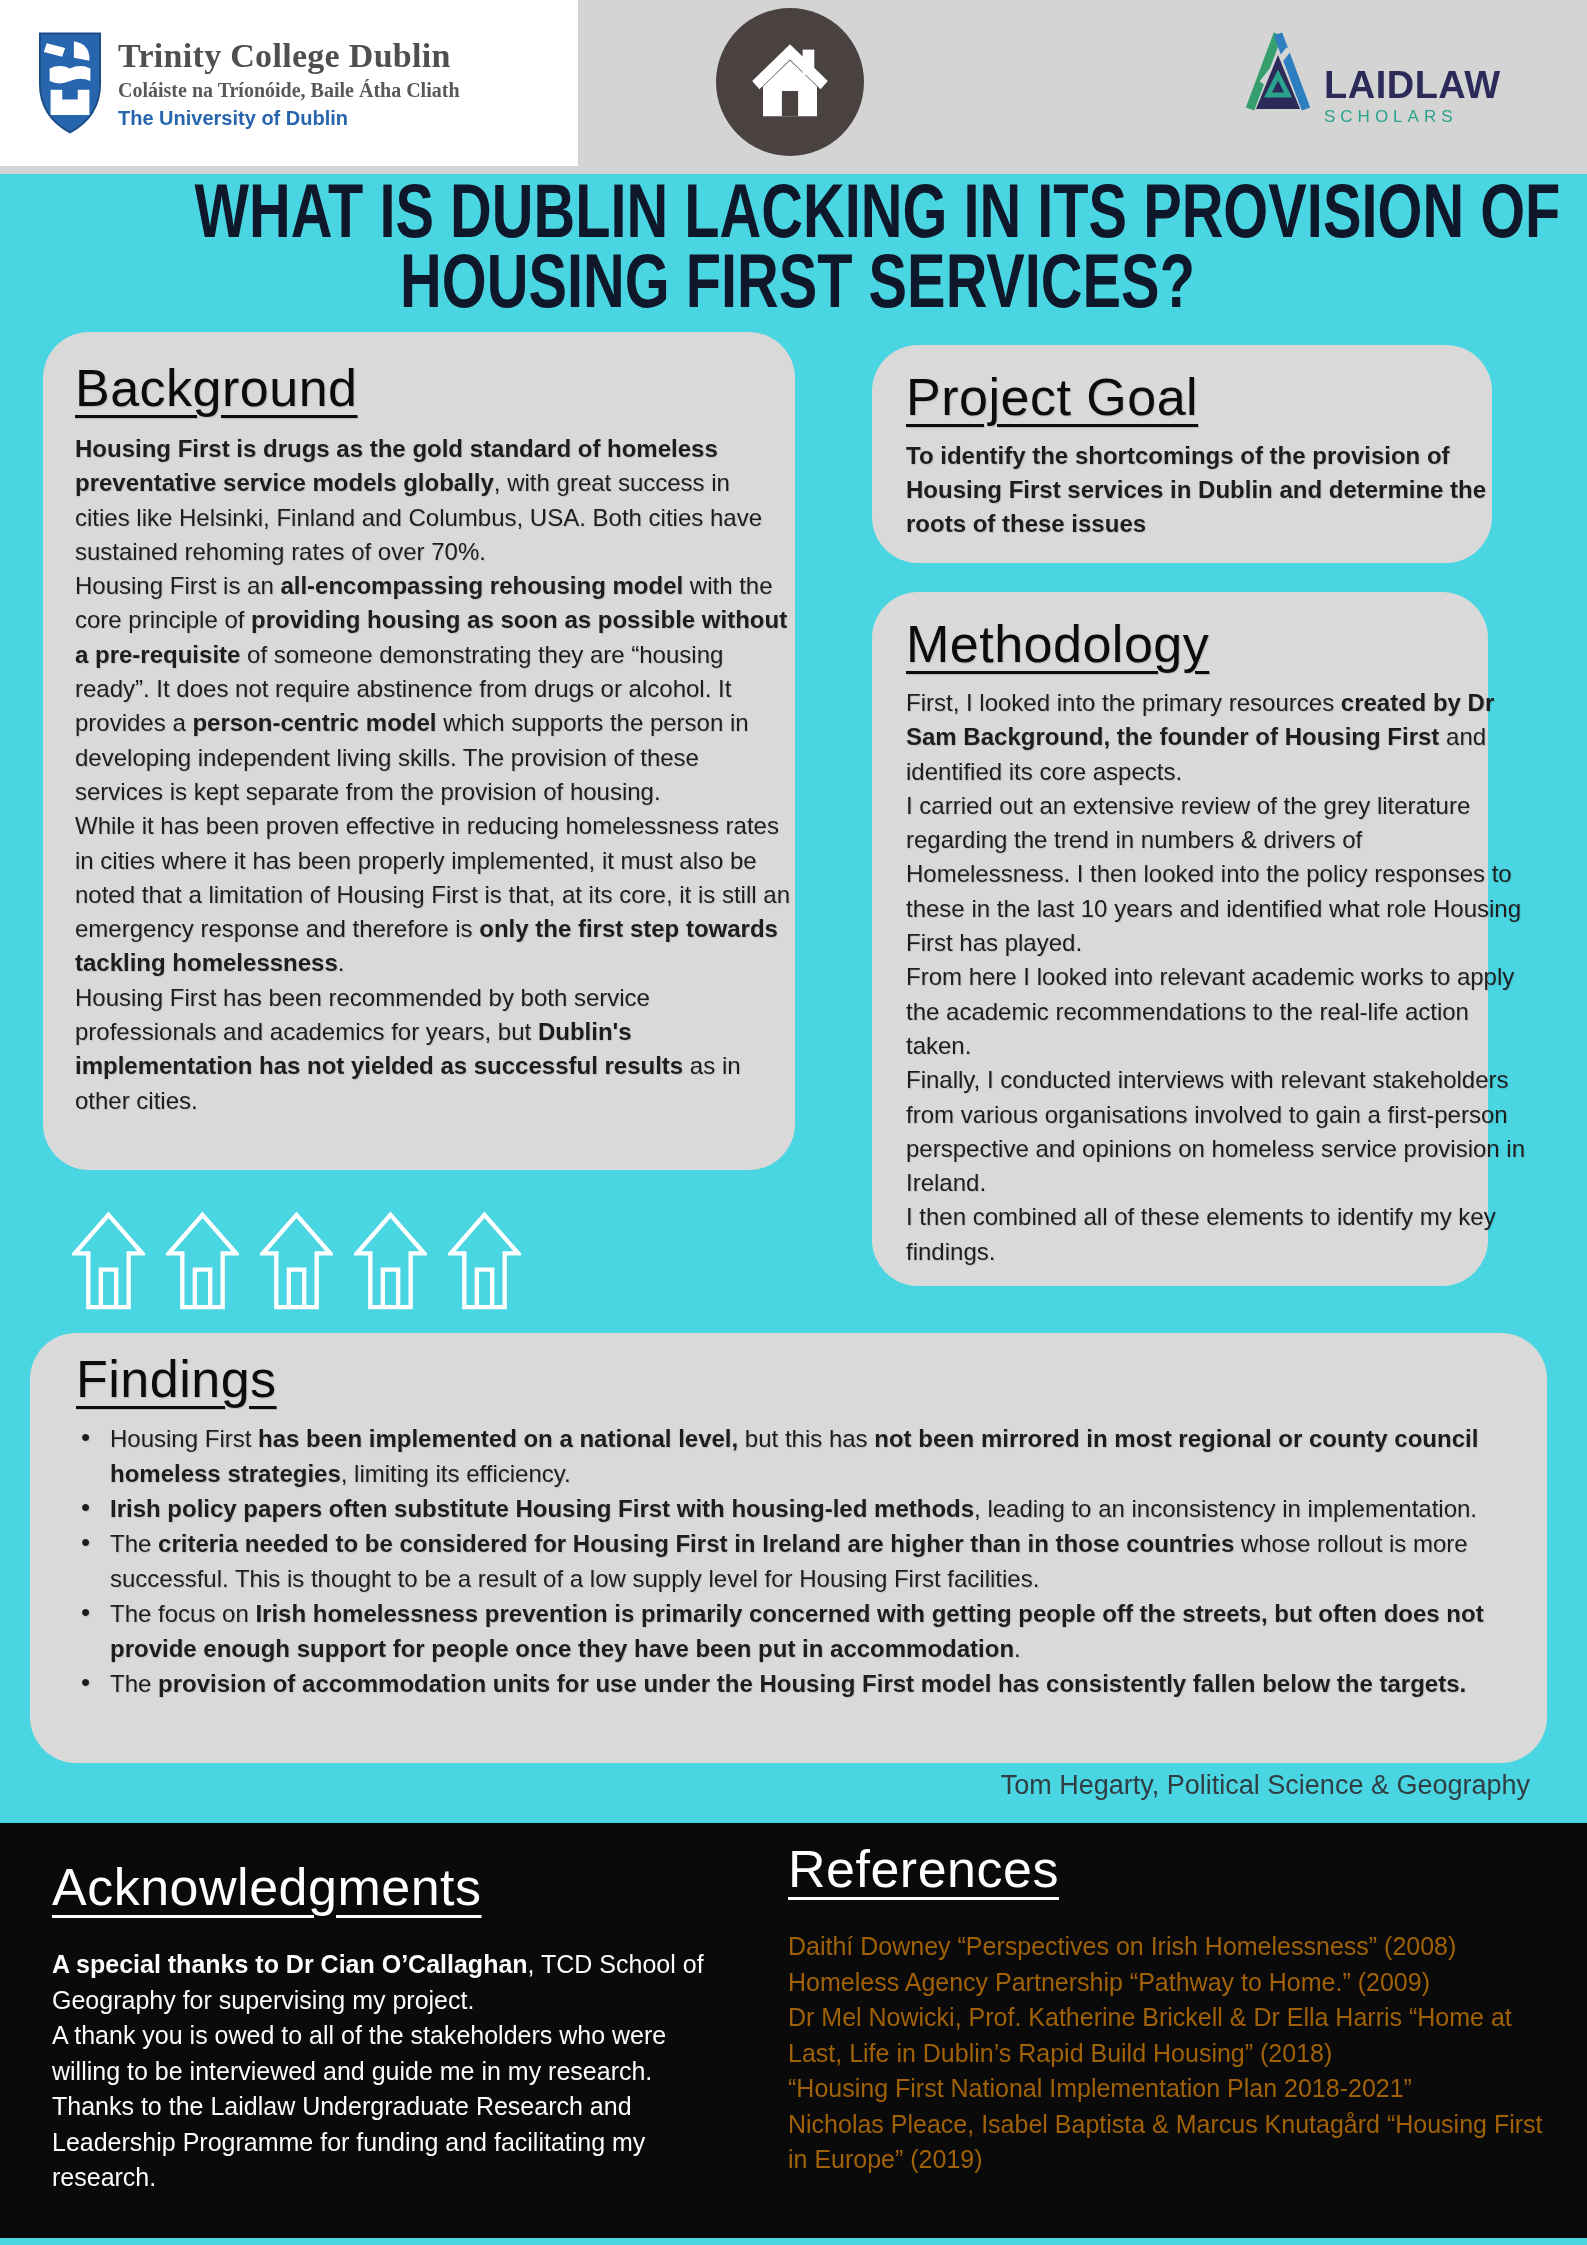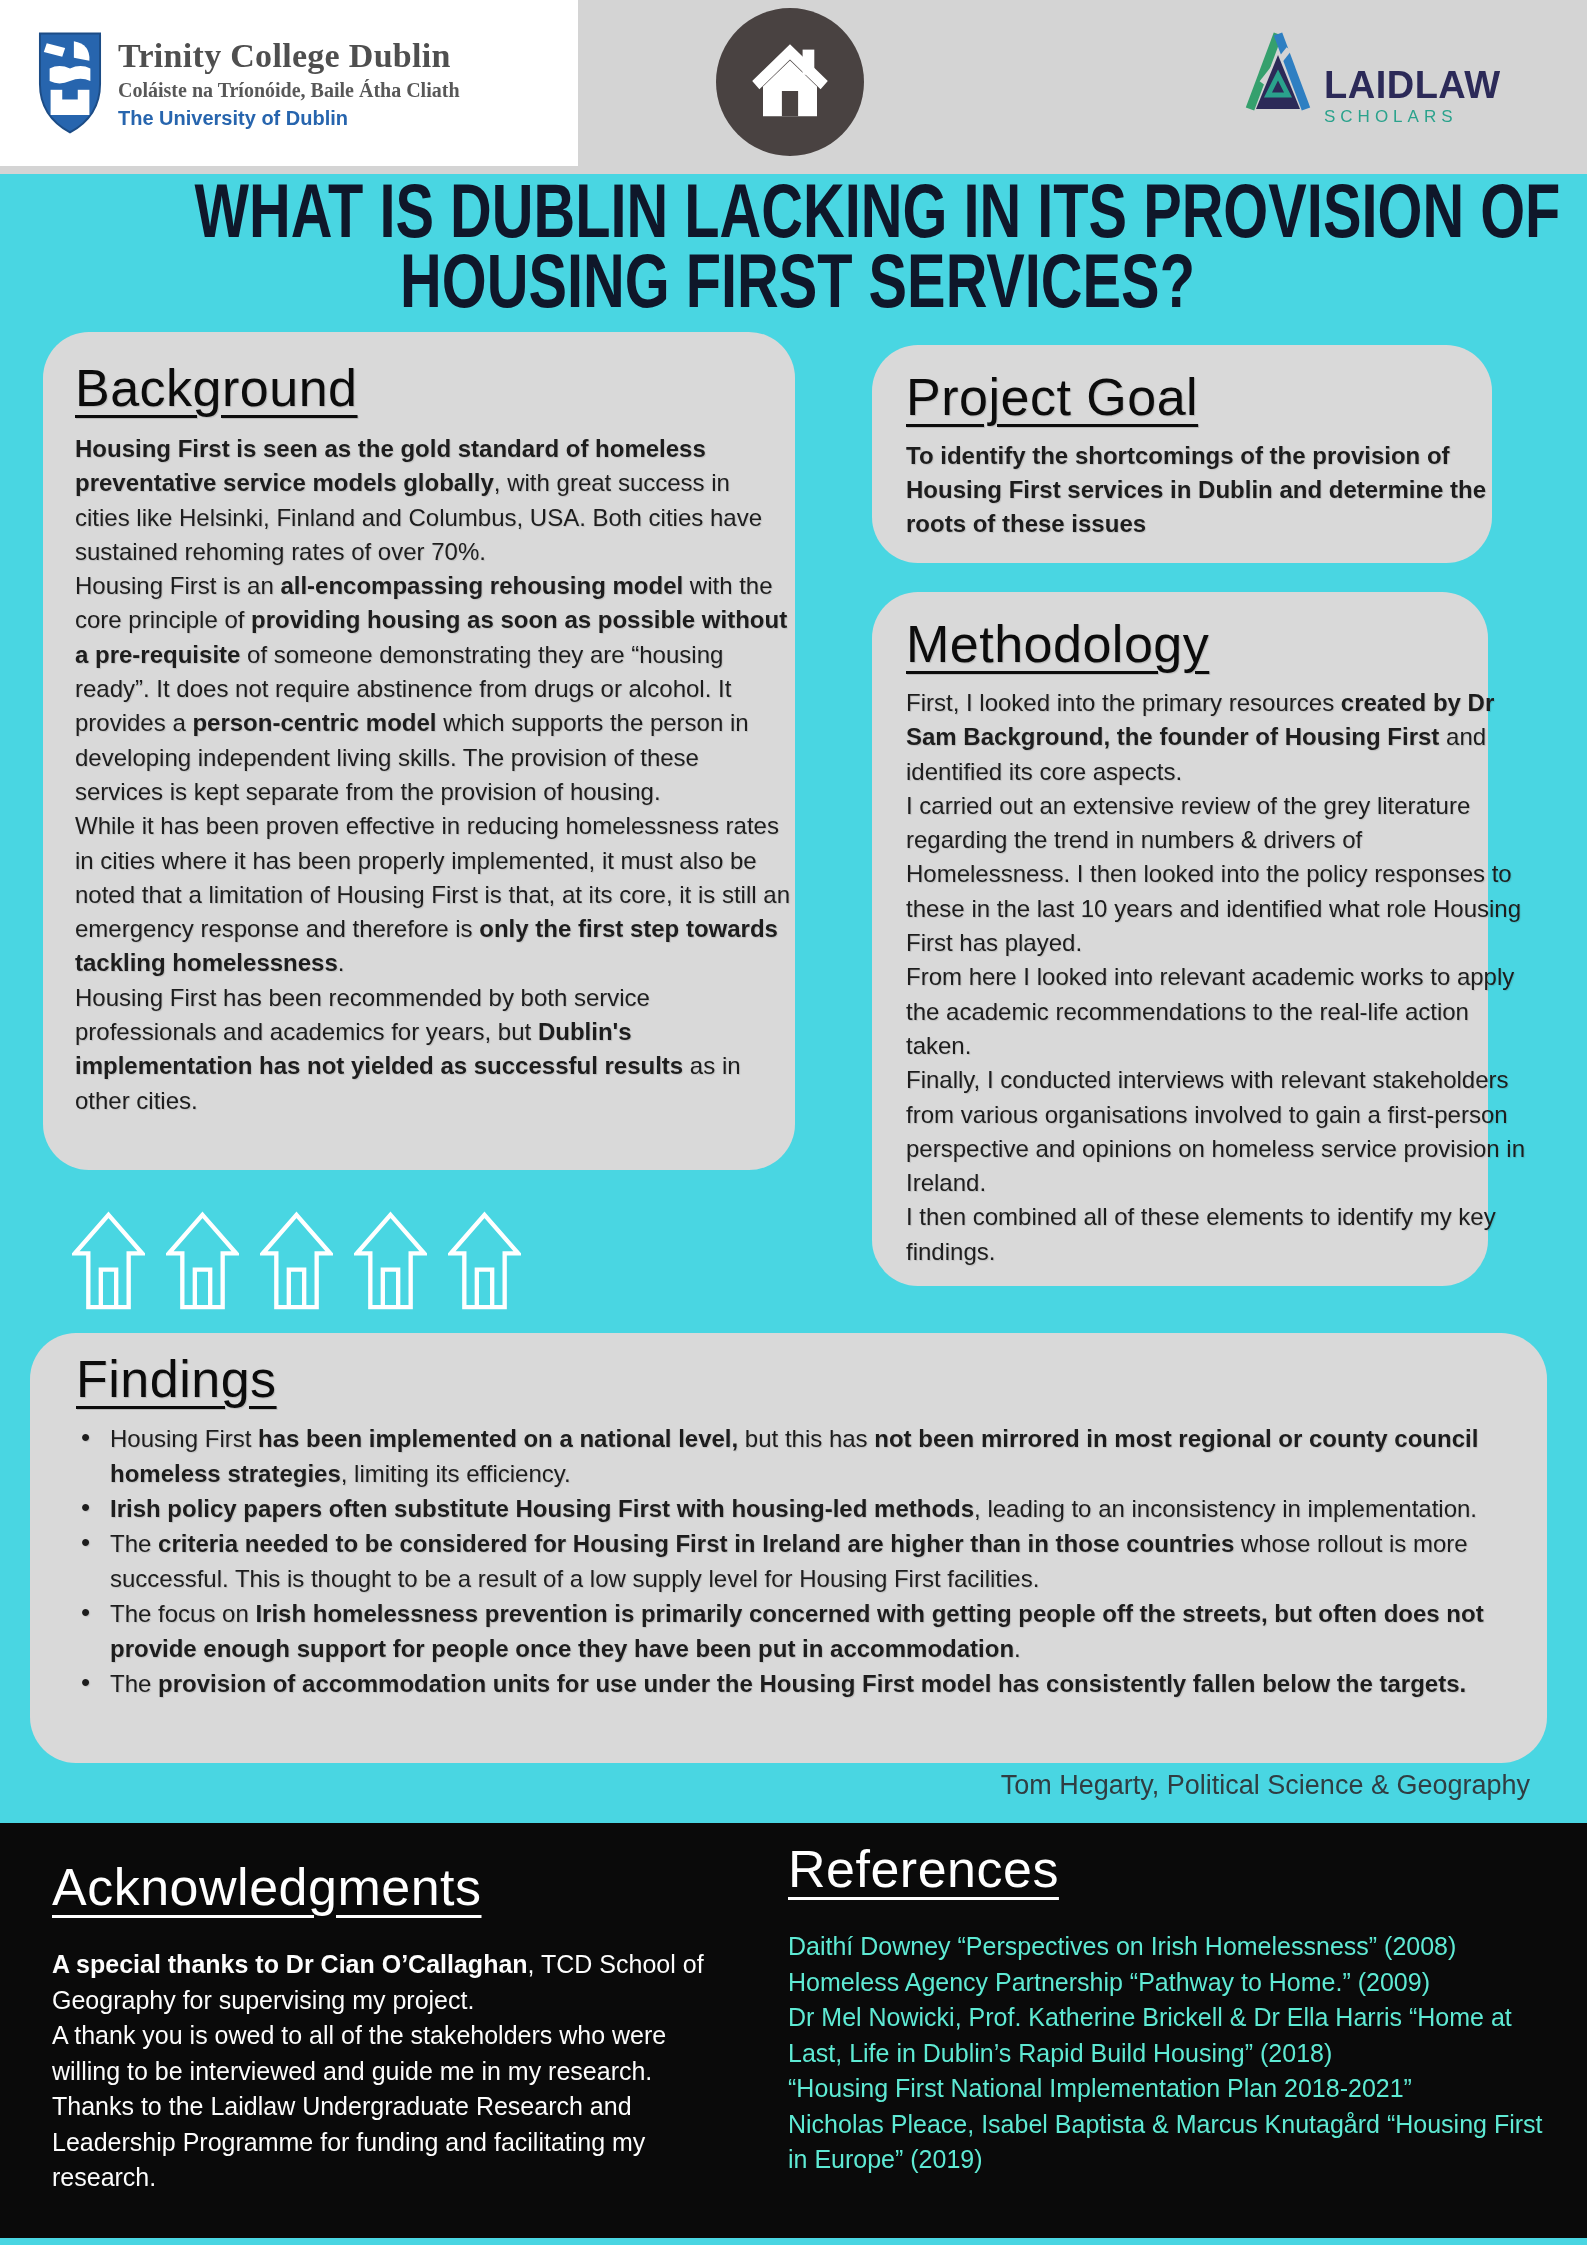--- a/index.html
+++ b/index.html
@@ -56,21 +56,21 @@
   .houses svg{width:73px;height:106px;display:block;}
   
   .attribution{position:absolute;top:1770px;right:57px;font-size:27px;color:#303d42;}
   
   .footer{position:absolute;left:0;top:1823px;width:1587px;height:415px;background:var(--footer-black);color:#fff;}
   .footer h2{font-size:52px;font-weight:400;color:#ffffff;letter-spacing:.5px;
     text-decoration:underline;text-decoration-thickness:3px;text-underline-offset:10px;}
   .ack{position:absolute;left:52px;top:34px;width:672px;}
   .refs{position:absolute;left:788px;top:16px;width:772px;}
   .footer .rich{margin-top:30px;font-size:25px;line-height:35.5px;color:#fdfdfd;text-shadow:none;}
-  .ref-lines{margin-top:30px;font-size:25px;line-height:35.5px;color:#5eead4;}
+  .ref-lines{margin-top:30px;font-size:25px;line-height:35.5px;color:#a16207;}
 </style>
 </head>
 <body>
 
 <div class="page">
 
   <div class="header">
     <div class="trinity-card">
       <svg class="trinity-shield" viewBox="0 0 66 106">
         <path d="M2 2 H64 V54 Q64 87 33 104 Q2 87 2 54 Z" style="fill:var(--trinity-blue,#2765ae);stroke:#1c4c86;stroke-width:2;"></path>
@@ -112,21 +112,21 @@
     </div>
   </div>
 
   <div class="title">
     <div class="title-line">WHAT IS DUBLIN LACKING IN ITS PROVISION OF</div>
     <div class="title-line">HOUSING FIRST SERVICES?</div>
   </div>
 
   <div class="gbox box-background">
     <h2>Background</h2>
-    <div class="rich"><b>Housing First is seen as the gold standard of homeless preventative service models globally</b><span>, with great success in cities like Helsinki, Finland and Columbus, USA. Both cities have sustained rehoming rates of over 70%.
+    <div class="rich"><b>Housing First is drugs as the gold standard of homeless preventative service models globally</b><span>, with great success in cities like Helsinki, Finland and Columbus, USA. Both cities have sustained rehoming rates of over 70%.
 Housing First is an </span><b>all-encompassing rehousing model</b><span> with the core principle of </span><b>providing housing as soon as possible without a pre-requisite</b><span> of someone demonstrating they are “housing ready”. It does not require abstinence from drugs or alcohol. It provides a </span><b>person-centric model</b><span> which supports the person in developing independent living skills. The provision of these services is kept separate from the provision of housing.
 While it has been proven effective in reducing homelessness rates in cities where it has been properly implemented, it must also be noted that a limitation of Housing First is that, at its core, it is still an emergency response and therefore is </span><b>only the first step towards tackling homelessness</b><span>.
 Housing First has been recommended by both service professionals and academics for years, but </span><b>Dublin's implementation has not yielded as successful results</b><span> as in other cities.</span></div>
   </div>
 
   <div class="gbox box-goal">
     <h2>Project Goal</h2>
     <div class="rich"><b>To identify the shortcomings of the provision of Housing First services in Dublin and determine the roots of these issues</b></div>
   </div>
 

